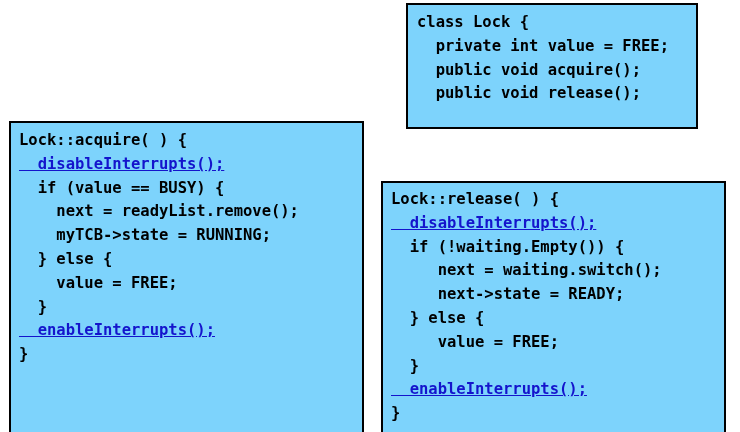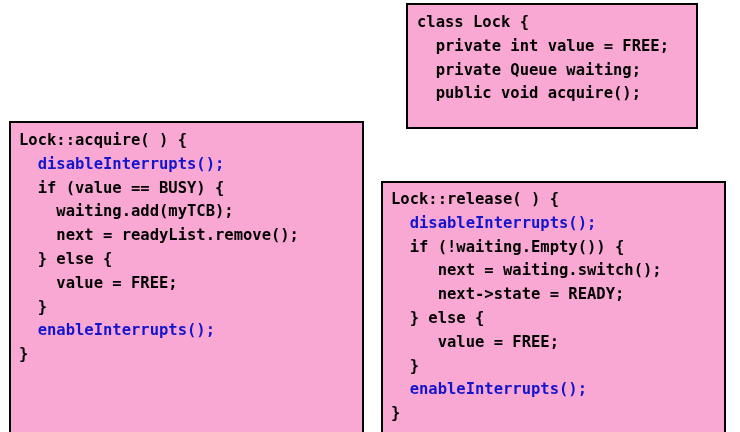--- a/index.html
+++ b/index.html
@@ -10,40 +10,41 @@
   body {
     width: 740px;
     height: 432px;
     position: relative;
     overflow: hidden;
     font-family: "DejaVu Sans Mono", "Liberation Mono", monospace;
   }
   .code-box {
     position: absolute;
     box-sizing: border-box;
-    background: #f9a8d4;
+    background: #7dd3fc;
     border: 2px solid #000000;
     overflow: hidden;
   }
   .code-lines {
     margin: 0;
     padding: 0;
     list-style: none;
   }
   .code-line {
     font-family: "DejaVu Sans Mono", "Liberation Mono", monospace;
     font-weight: bold;
     font-size: 15.5px;
     line-height: 23.8px;
     letter-spacing: 0px;
     white-space: pre;
     color: #000000;
   }
   .code-line.accent {
     color: #1414cc;
+    text-decoration: underline;
   }
 
   
   #box-class-lock {
     left: 406px;
     top: 3px;
     width: 292px;
     height: 126px;
   }
   #box-class-lock .code-lines {
@@ -72,32 +73,32 @@
     padding: 5px 0 0 8px;
   }
 </style>
 </head>
 <body>
 
 <div class="code-box" id="box-class-lock">
   <ul class="code-lines">
       <li class="code-line">class Lock {</li>
       <li class="code-line">  private int value = FREE;</li>
-      <li class="code-line">  private Queue waiting;</li>
       <li class="code-line">  public void acquire();</li>
+      <li class="code-line">  public void release();</li>
     </ul>
 </div>
 
 <div class="code-box" id="box-acquire">
   <ul class="code-lines">
       <li class="code-line">Lock::acquire( ) {</li>
       <li class="code-line accent">  disableInterrupts();</li>
       <li class="code-line">  if (value == BUSY) {</li>
-      <li class="code-line">    waiting.add(myTCB);</li>
       <li class="code-line">    next = readyList.remove();</li>
+      <li class="code-line">    myTCB-&gt;state = RUNNING;</li>
       <li class="code-line">  } else {</li>
       <li class="code-line">    value = FREE;</li>
       <li class="code-line">  }</li>
       <li class="code-line accent">  enableInterrupts();</li>
       <li class="code-line">}</li>
     </ul>
 </div>
 
 <div class="code-box" id="box-release">
   <ul class="code-lines">

